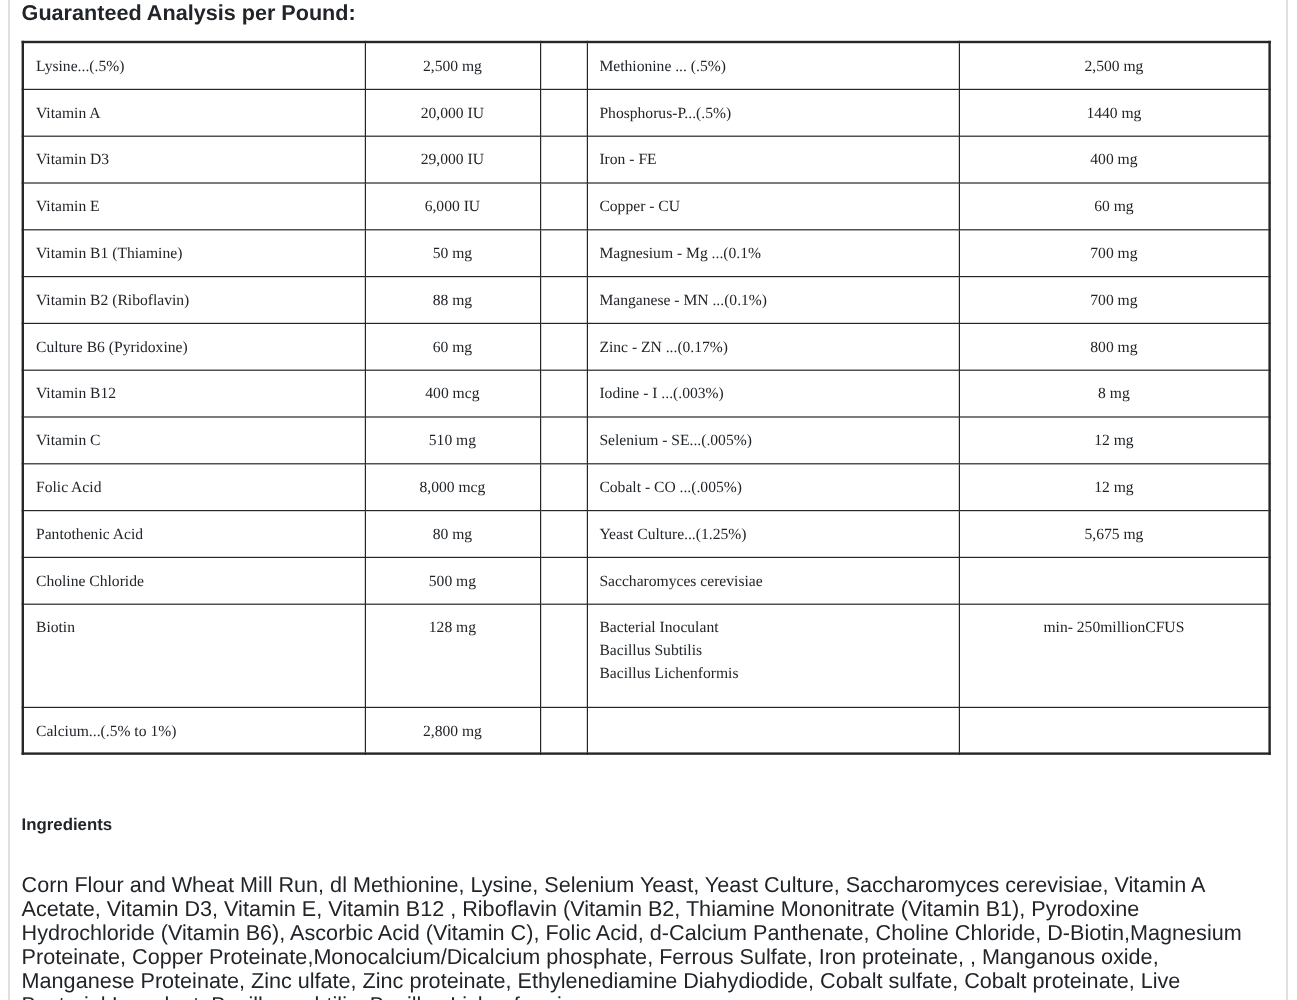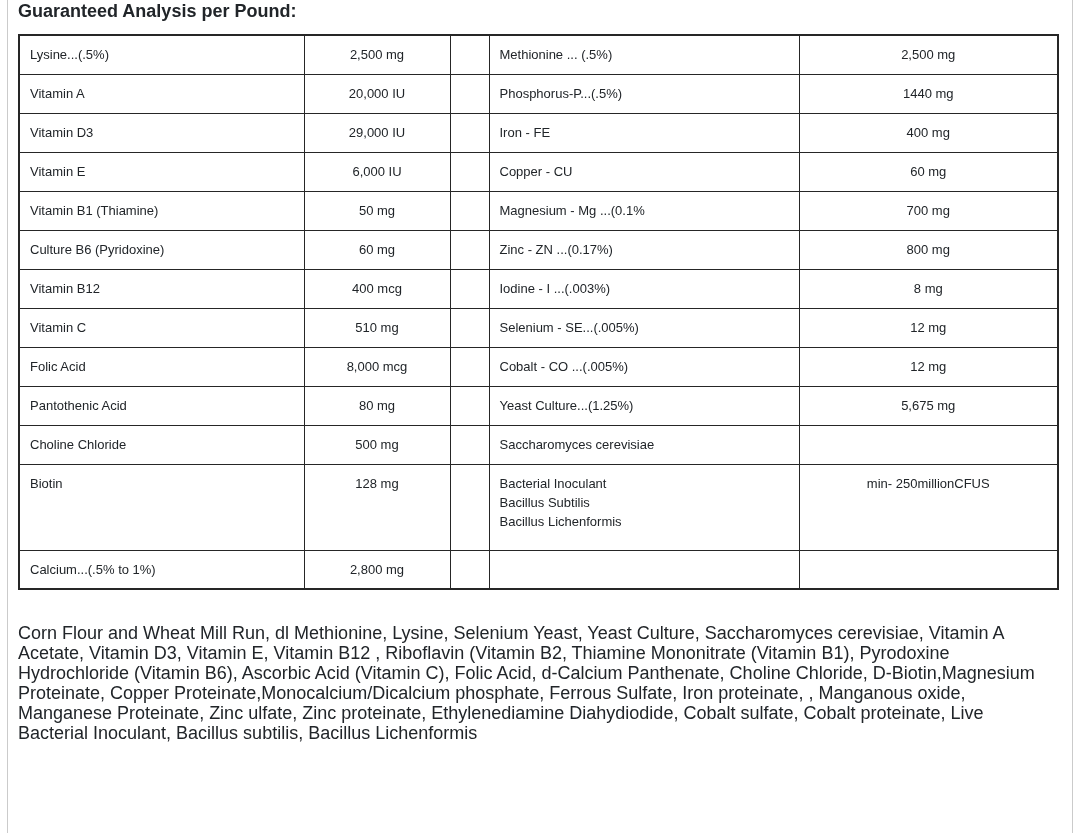--- a/index.html
+++ b/index.html
@@ -34,21 +34,21 @@
   }
   table.analysis td {
     border: 1px solid #262626;
     vertical-align: top;
     padding: 9px 10px;
     font-size: 13px;
     line-height: 19px;
     overflow: hidden;
     white-space: pre-line;
   }
-  table.analysis tr { height: 39px; }
+  table.analysis tr { height: 39px; font-family: Liberation Serif, serif; }
   table.analysis tr.tall { height: 86px; padding-left: 37px; }
   td.cell-name  { text-align: left; }
   td.cell-value { text-align: center; }
   td.cell-spacer { padding: 0; }
   col.c-name-l  { width: 285px; }
   col.c-val-l   { width: 146px; }
   col.c-spacer  { width: 39px;  }
   col.c-name-r  { width: 310px; }
   col.c-val-r   { width: 259px; }
   .ingredients-heading {
@@ -109,20 +109,27 @@
       <td class="cell-value">60 mg</td>
     </tr>
         <tr>
       <td class="cell-name">Vitamin B1 (Thiamine)</td>
       <td class="cell-value">50 mg</td>
       <td class="cell-spacer"></td>
       <td class="cell-name">Magnesium - Mg ...(0.1%</td>
       <td class="cell-value">700 mg</td>
     </tr>
         <tr>
+      <td class="cell-name">Vitamin B2 (Riboflavin)</td>
+      <td class="cell-value">88 mg</td>
+      <td class="cell-spacer"></td>
+      <td class="cell-name">Manganese - MN ...(0.1%)</td>
+      <td class="cell-value">700 mg</td>
+    </tr>
+        <tr>
       <td class="cell-name">Culture B6 (Pyridoxine)</td>
       <td class="cell-value">60 mg</td>
       <td class="cell-spacer"></td>
       <td class="cell-name">Zinc - ZN ...(0.17%)</td>
       <td class="cell-value">800 mg</td>
     </tr>
         <tr>
       <td class="cell-name">Vitamin B12</td>
       <td class="cell-value">400 mcg</td>
       <td class="cell-spacer"></td>
@@ -169,16 +176,17 @@
         <tr>
       <td class="cell-name">Calcium...(.5% to 1%)</td>
       <td class="cell-value">2,800 mg</td>
       <td class="cell-spacer"></td>
       <td class="cell-name"></td>
       <td class="cell-value"></td>
     </tr>
       </tbody>
   </table>
 
+  <h3 class="ingredients-heading">Ingredients</h3>
 
   <p class="ingredients-text">Corn Flour and Wheat Mill Run, dl Methionine, Lysine, Selenium Yeast, Yeast Culture, Saccharomyces cerevisiae, Vitamin A Acetate, Vitamin D3, Vitamin E, Vitamin B12 , Riboflavin (Vitamin B2, Thiamine Mononitrate (Vitamin B1), Pyrodoxine Hydrochloride (Vitamin B6), Ascorbic Acid (Vitamin C), Folic Acid, d-Calcium Panthenate, Choline Chloride, D-Biotin,Magnesium Proteinate, Copper Proteinate,Monocalcium/Dicalcium phosphate, Ferrous Sulfate, Iron proteinate, , Manganous oxide, Manganese Proteinate, Zinc ulfate, Zinc proteinate, Ethylenediamine Diahydiodide, Cobalt sulfate, Cobalt proteinate, Live Bacterial Inoculant, Bacillus subtilis, Bacillus Lichenformis</p>
 
 </div>
 
 </body></html>

